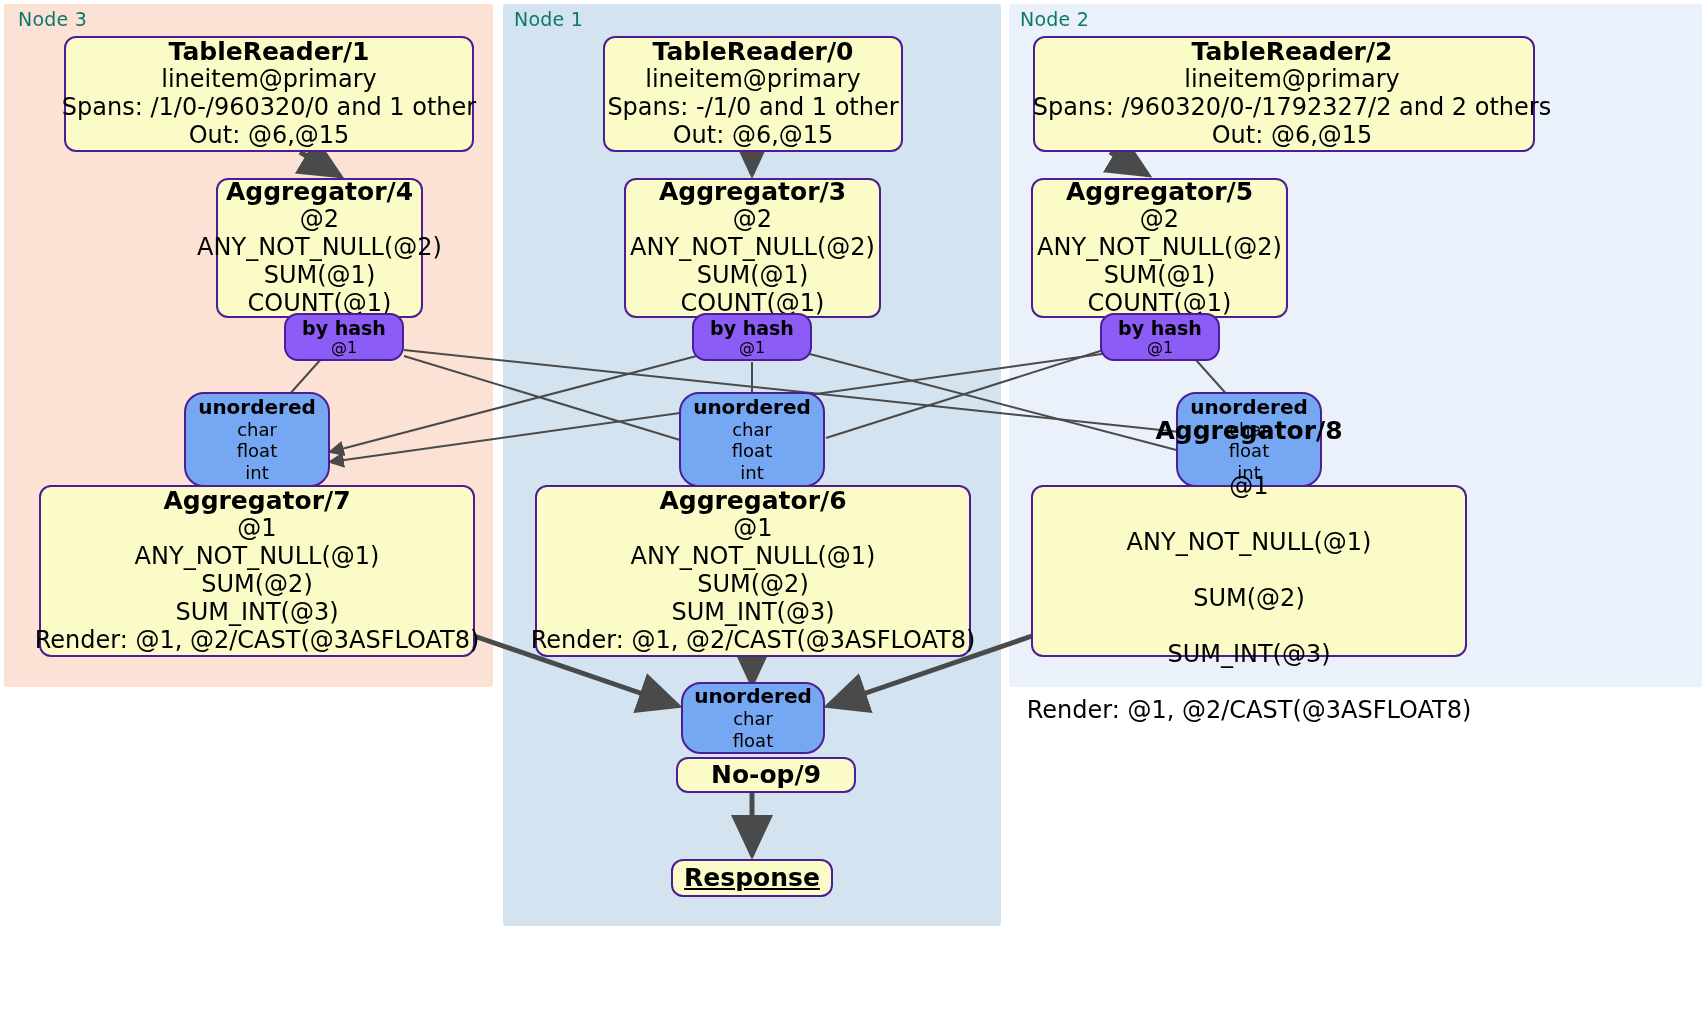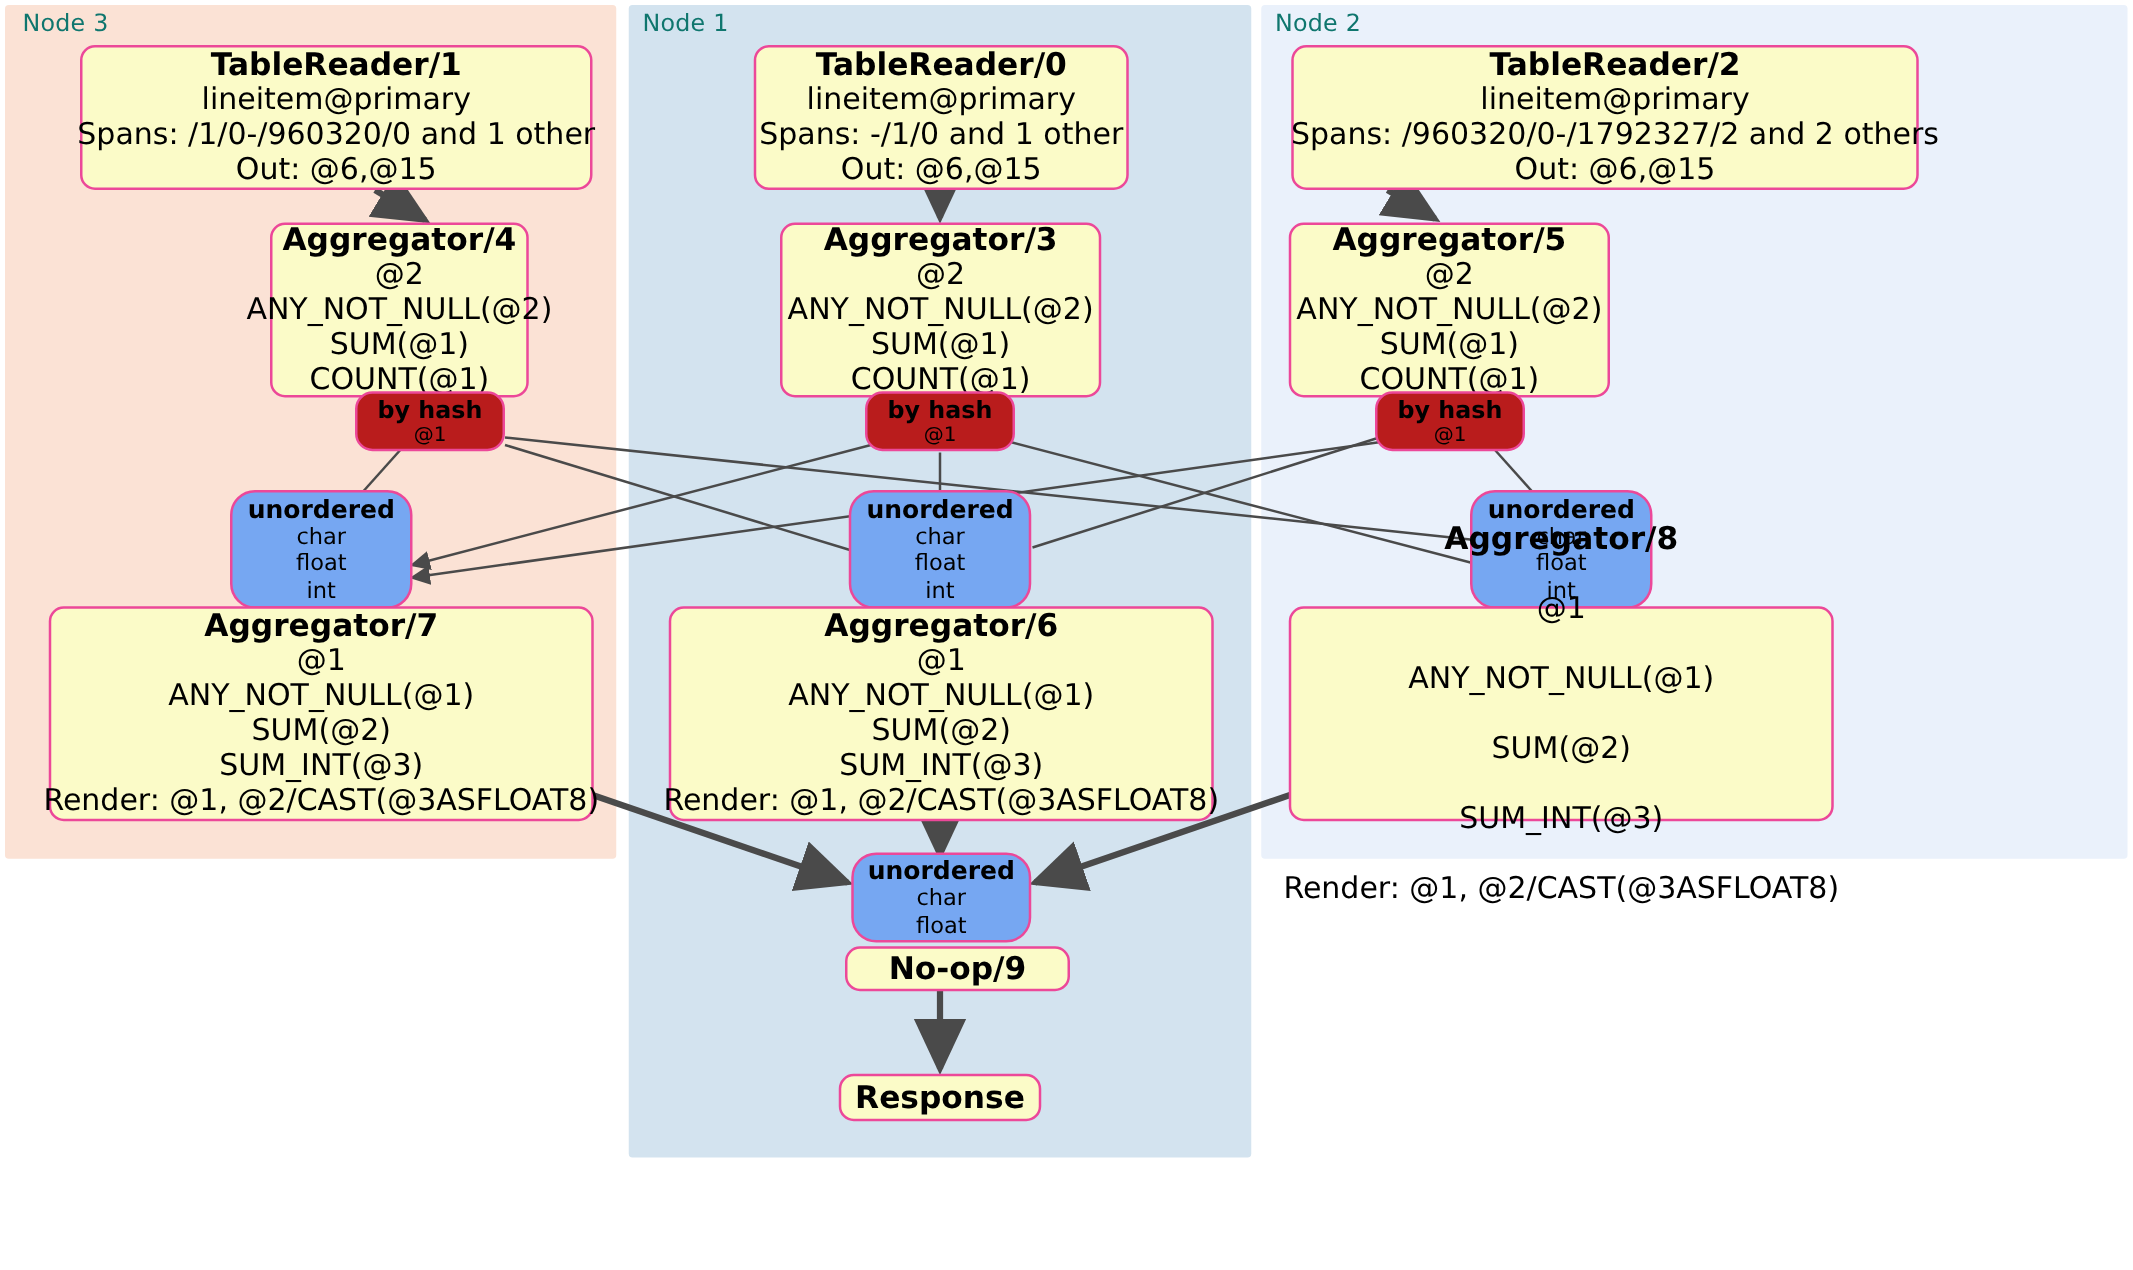--- a/index.html
+++ b/index.html
@@ -9,23 +9,23 @@
   
   .panel{position:absolute;border-radius:3px;}
   .panel-label{position:absolute;font-size:19px;color:#0f766e;letter-spacing:.2px;}
 
   
   #edges{position:absolute;left:0;top:0;width:1706px;height:1016px;}
 
   
   .box{position:absolute;box-sizing:border-box;display:flex;flex-direction:column;
        align-items:center;justify-content:center;text-align:center;
-       border:2px solid #ec4899;}
+       border:2px solid #4c1d95;}
   .proc{background:#fbfbc8;border-radius:12px;}
-  .hash{background:#b91c1c;border-radius:14px;}
+  .hash{background:#8b5cf6;border-radius:14px;}
   .unord{background:#76a7f2;border-radius:20px;}
 
   .b-title{font-weight:bold;font-size:25px;line-height:1.12;color:#000;}
   .b-line{font-size:24px;line-height:1.16;color:#000;white-space:nowrap;}
 
   .hash .b-title{font-size:19px;line-height:1.1;}
   .hash .b-line{font-size:16px;line-height:1.1;}
   .unord .b-title{font-size:20px;line-height:1.15;}
   .unord .b-line{font-size:18px;line-height:1.18;}
 </style>
@@ -187,17 +187,17 @@
   <div class="box unord" style="left:681px;top:682px;width:144px;height:72px;">
     <div class="b-title">unordered</div>
     <div class="b-line">char</div>
     <div class="b-line">float</div>
   </div>
 
   <div class="box proc" style="left:676px;top:757px;width:180px;height:36px;">
     <div class="b-title">No-op/9</div>
   </div>
 
-  <div class="box proc" style="left:671px;top:859px;width:162px;height:38px;">
+  <div class="box proc" style="left:671px;top:859px;width:162px;height:38px;text-decoration:underline;">
     <div class="b-title">Response</div>
   </div>
 
 </div>
 
 </body></html>

